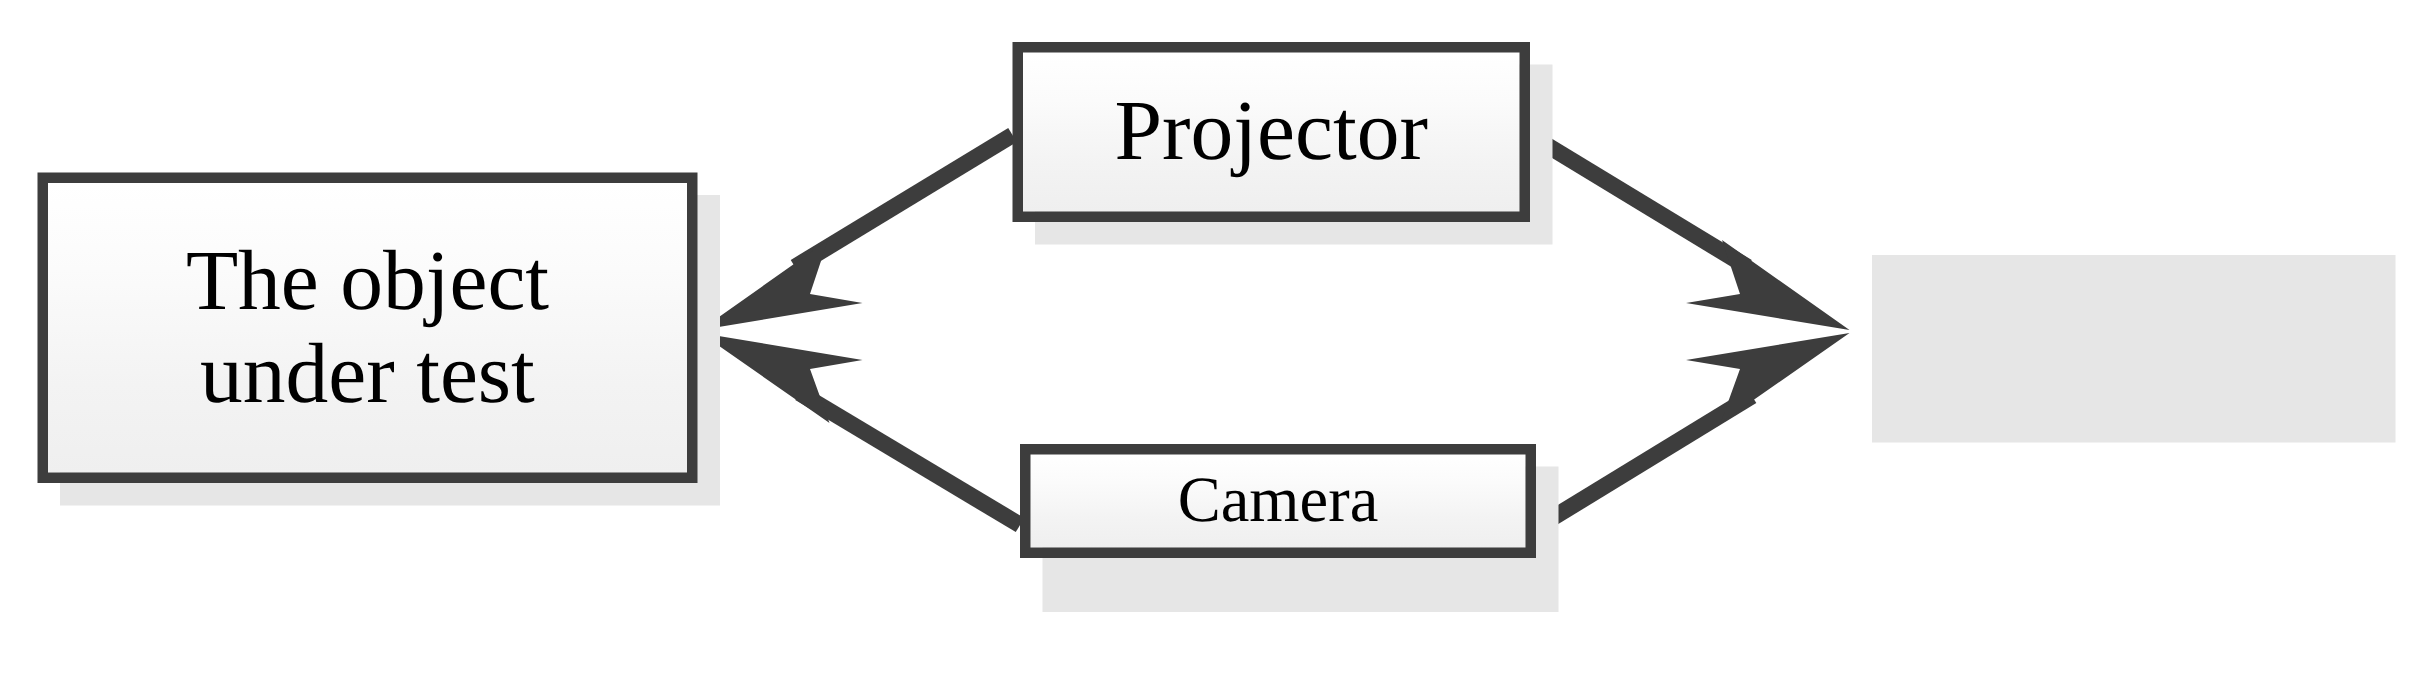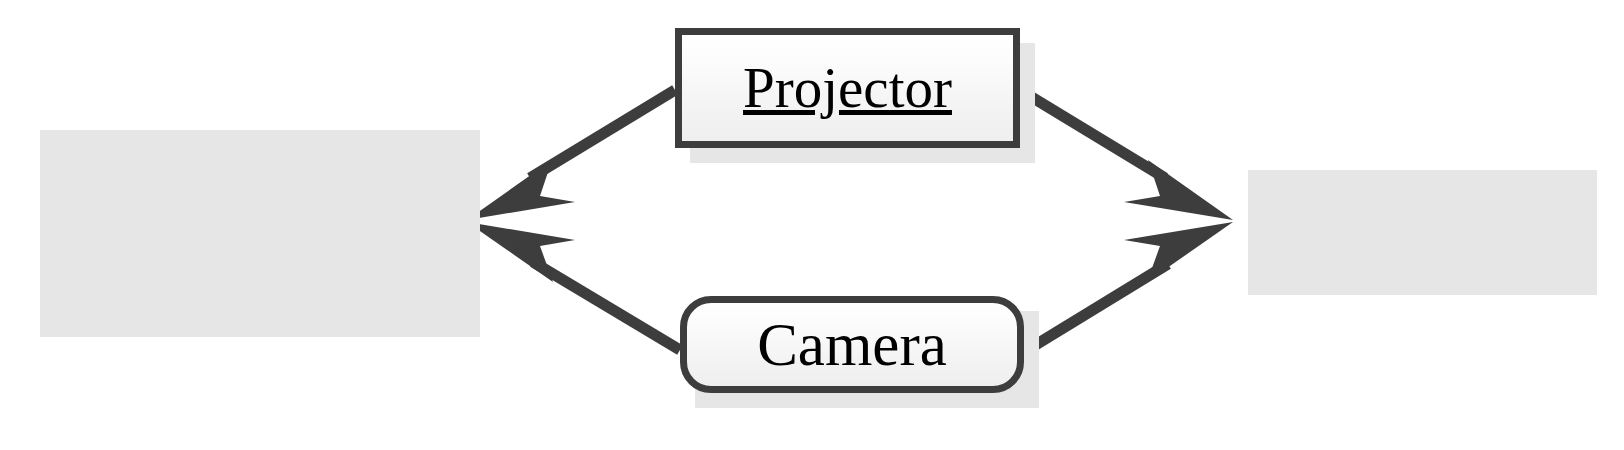--- a/index.html
+++ b/index.html
@@ -57,35 +57,33 @@
     top: 130px;
     width: 440px;
     height: 207px;
   }
   #node-projector {
     left: 675px;
     top: 28px;
     width: 345px;
     height: 120px;
     font-size: 57px;
-    text-decoration: underline;
   }
   #shadow-projector {
     left: 690px;
     top: 43px;
     width: 345px;
     height: 120px;
   }
   #node-camera {
     left: 680px;
     top: 296px;
     width: 344px;
-    height: 97px;
-    font-size: 61px;
-    border-radius: 31px;
+    height: 76px;
+    font-size: 43px;
   }
   #shadow-camera {
     left: 695px;
     top: 311px;
     width: 344px;
     height: 97px;
   }
   #node-computer {
     left: 1233px;
     top: 155px;
@@ -128,20 +126,24 @@
       <line x1="1020" y1="90" x2="1165" y2="178" stroke="#3d3d3d" stroke-width="11" stroke-linecap="butt"></line>
       <polygon points="1233,220 1148,160 1160,196 1124,202" fill="#3d3d3d"></polygon>
     </g>
 
     <g>
       <line x1="1024" y1="352" x2="1168" y2="264" stroke="#3d3d3d" stroke-width="11" stroke-linecap="butt"></line>
       <polygon points="1233,222 1124,240 1160,246 1147,282" fill="#3d3d3d"></polygon>
     </g>
   </svg>
 
+  <div class="node" id="node-object">
+    <span class="node-label">The object
+under test</span>
+  </div>
 
   <div class="node" id="node-projector">
     <span class="node-label">Projector</span>
   </div>
 
   <div class="node" id="node-camera">
     <span class="node-label">Camera</span>
   </div>
 
 

